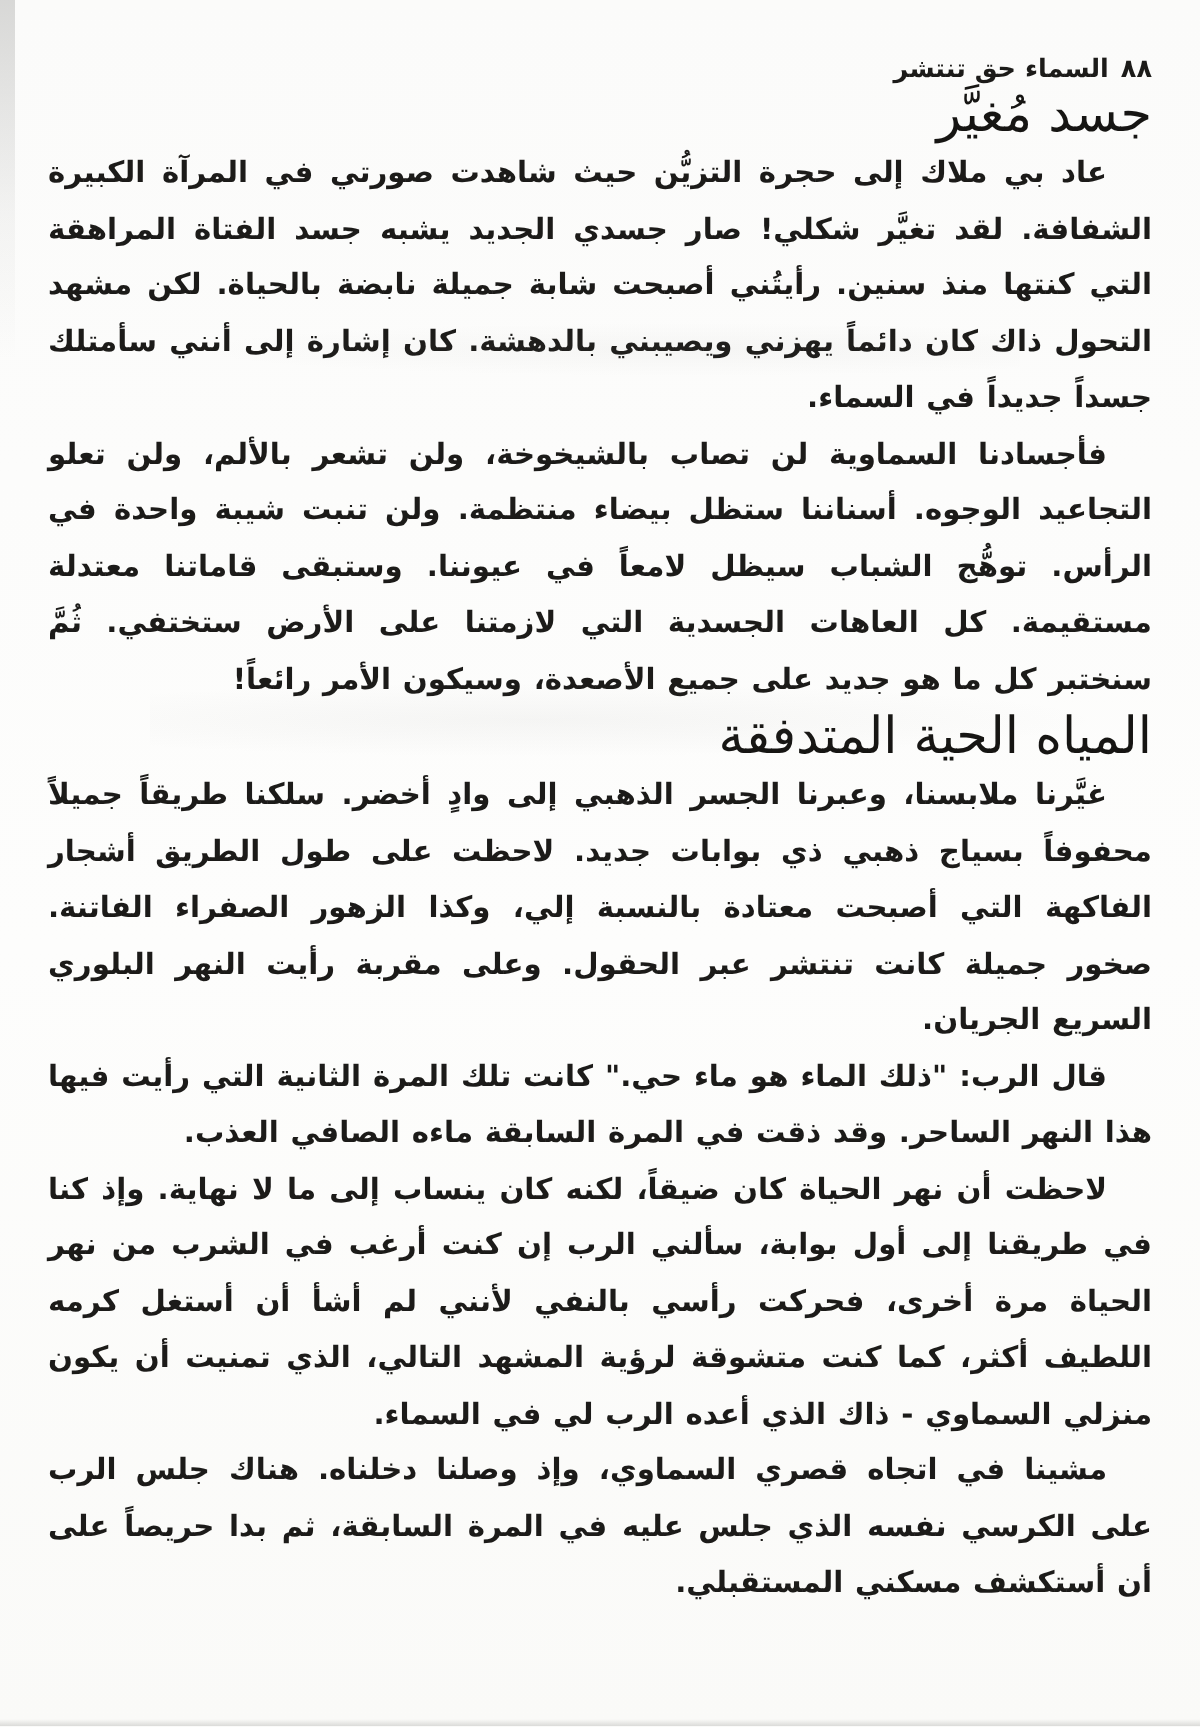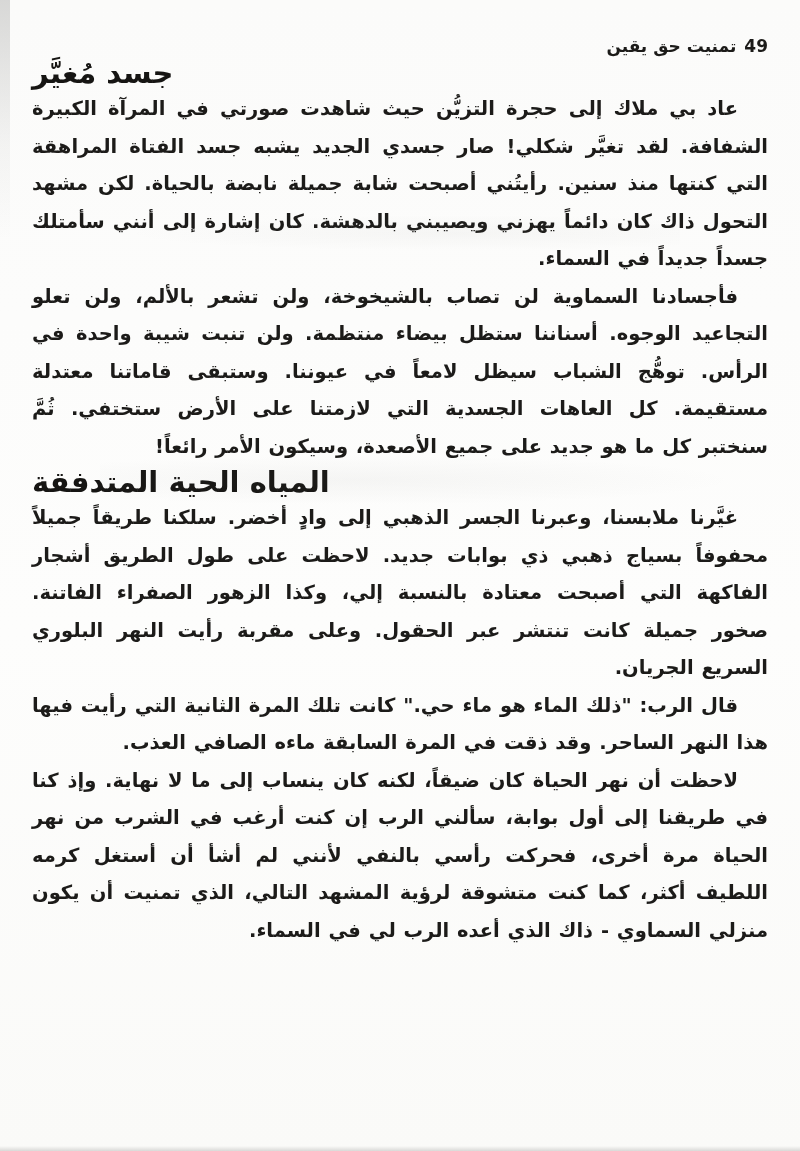--- a/index.html
+++ b/index.html
@@ -56,23 +56,23 @@
   }
   .running-header .pagenum {
     margin-left: 8px;
   }
 
   .content {
     padding: 0 32px;
   }
 
   h1.section-heading {
-    text-align: left;
-    font-size: 29px;
-    font-weight: 700;
+    text-align: right;
+    font-size: 34px;
+    font-weight: 400;
     margin: 0;
     color: #161513;
   }
   .heading-1 {
     margin-top: 44px;
     margin-bottom: 14px;
   }
   .heading-2 {
     margin-top: 56px;
     margin-bottom: 16px;
@@ -93,34 +93,35 @@
 <body>
 
 <div class="scan-page">
 
   <div class="edge-left"></div>
   <div class="edge-bottom"></div>
   <div class="ghost-smudge-1"></div>
   <div class="ghost-smudge-2"></div>
 
   <header class="running-header">
-    <span class="pagenum">49</span><span>تمنيت حق يقين</span>
+    <span class="pagenum">٨٨</span><span>السماء حق تنتشر</span>
   </header>
 
   <div class="content">
 
     <h1 class="section-heading heading-1">جسد مُغيَّر</h1>
 
     <p class="body-par">عاد بي ملاك إلى حجرة التزيُّن حيث شاهدت صورتي في المرآة الكبيرة الشفافة. لقد تغيَّر شكلي! صار جسدي الجديد يشبه جسد الفتاة المراهقة التي كنتها منذ سنين. رأيتُني أصبحت شابة جميلة نابضة بالحياة. لكن مشهد التحول ذاك كان دائماً يهزني ويصيبني بالدهشة. كان إشارة إلى أنني سأمتلك جسداً جديداً في السماء.</p>
 
     <p class="body-par">فأجسادنا السماوية لن تصاب بالشيخوخة، ولن تشعر بالألم، ولن تعلو التجاعيد الوجوه. أسناننا ستظل بيضاء منتظمة. ولن تنبت شيبة واحدة في الرأس. توهُّج الشباب سيظل لامعاً في عيوننا. وستبقى قاماتنا معتدلة مستقيمة. كل العاهات الجسدية التي لازمتنا على الأرض ستختفي. ثُمَّ سنختبر كل ما هو جديد على جميع الأصعدة، وسيكون الأمر رائعاً!</p>
 
     <h1 class="section-heading heading-2">المياه الحية المتدفقة</h1>
 
     <p class="body-par">غيَّرنا ملابسنا، وعبرنا الجسر الذهبي إلى وادٍ أخضر. سلكنا طريقاً جميلاً محفوفاً بسياج ذهبي ذي بوابات جديد. لاحظت على طول الطريق أشجار الفاكهة التي أصبحت معتادة بالنسبة إلي، وكذا الزهور الصفراء الفاتنة. صخور جميلة كانت تنتشر عبر الحقول. وعلى مقربة رأيت النهر البلوري السريع الجريان.</p>
 
     <p class="body-par">قال الرب: "ذلك الماء هو ماء حي." كانت تلك المرة الثانية التي رأيت فيها هذا النهر الساحر. وقد ذقت في المرة السابقة ماءه الصافي العذب.</p>
 
     <p class="body-par">لاحظت أن نهر الحياة كان ضيقاً، لكنه كان ينساب إلى ما لا نهاية. وإذ كنا في طريقنا إلى أول بوابة، سألني الرب إن كنت أرغب في الشرب من نهر الحياة مرة أخرى، فحركت رأسي بالنفي لأنني لم أشأ أن أستغل كرمه اللطيف أكثر، كما كنت متشوقة لرؤية المشهد التالي، الذي تمنيت أن يكون منزلي السماوي - ذاك الذي أعده الرب لي في السماء.</p>
 
+    <p class="body-par">مشينا في اتجاه قصري السماوي، وإذ وصلنا دخلناه. هناك جلس الرب على الكرسي نفسه الذي جلس عليه في المرة السابقة، ثم بدا حريصاً على أن أستكشف مسكني المستقبلي.</p>
 
   </div>
 </div>
 
 </body></html>

